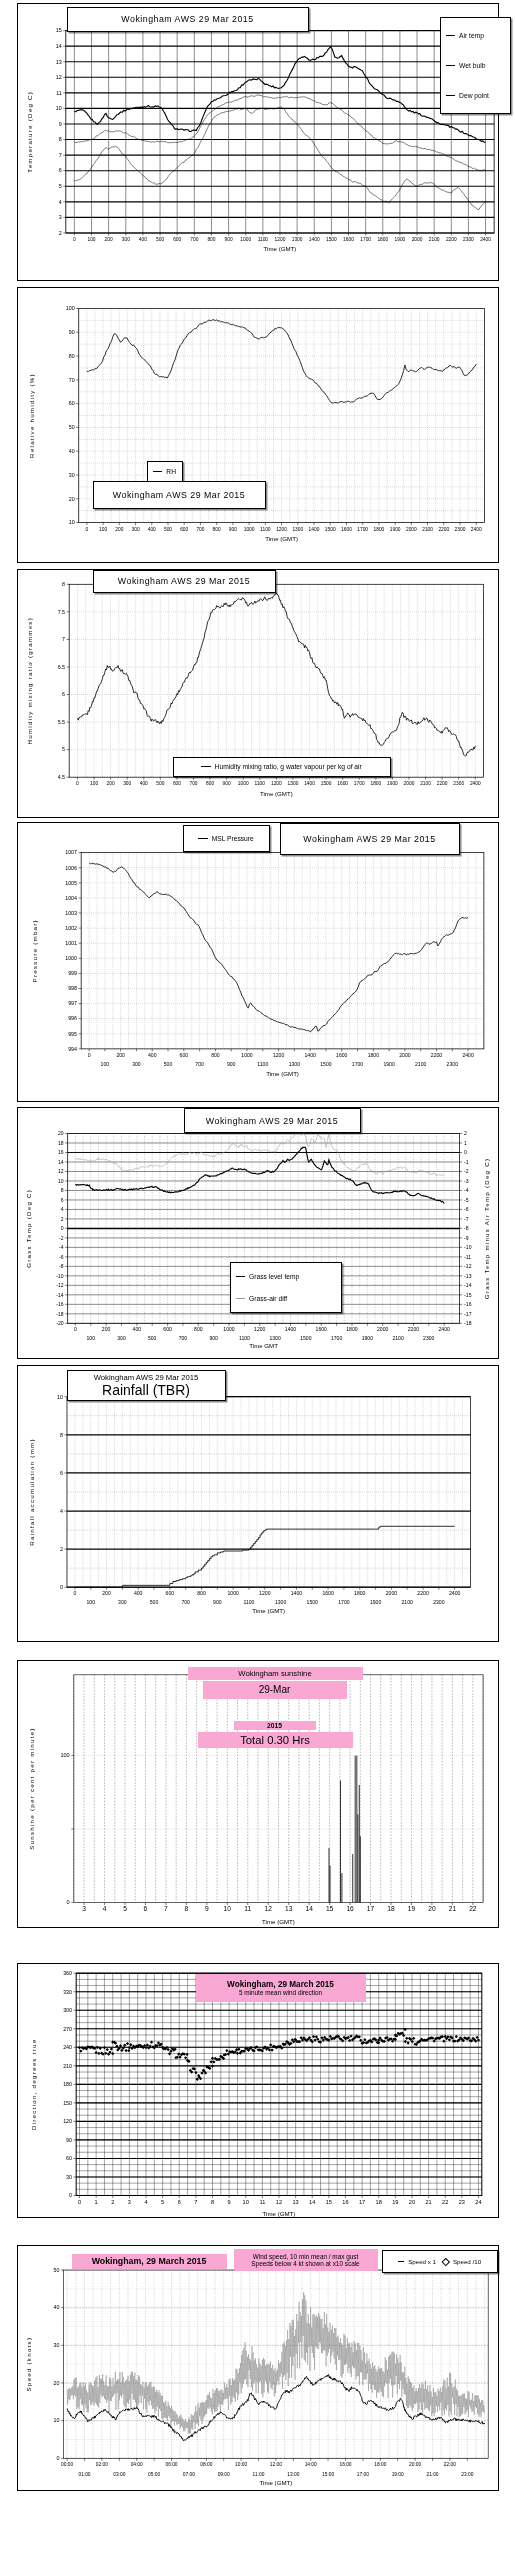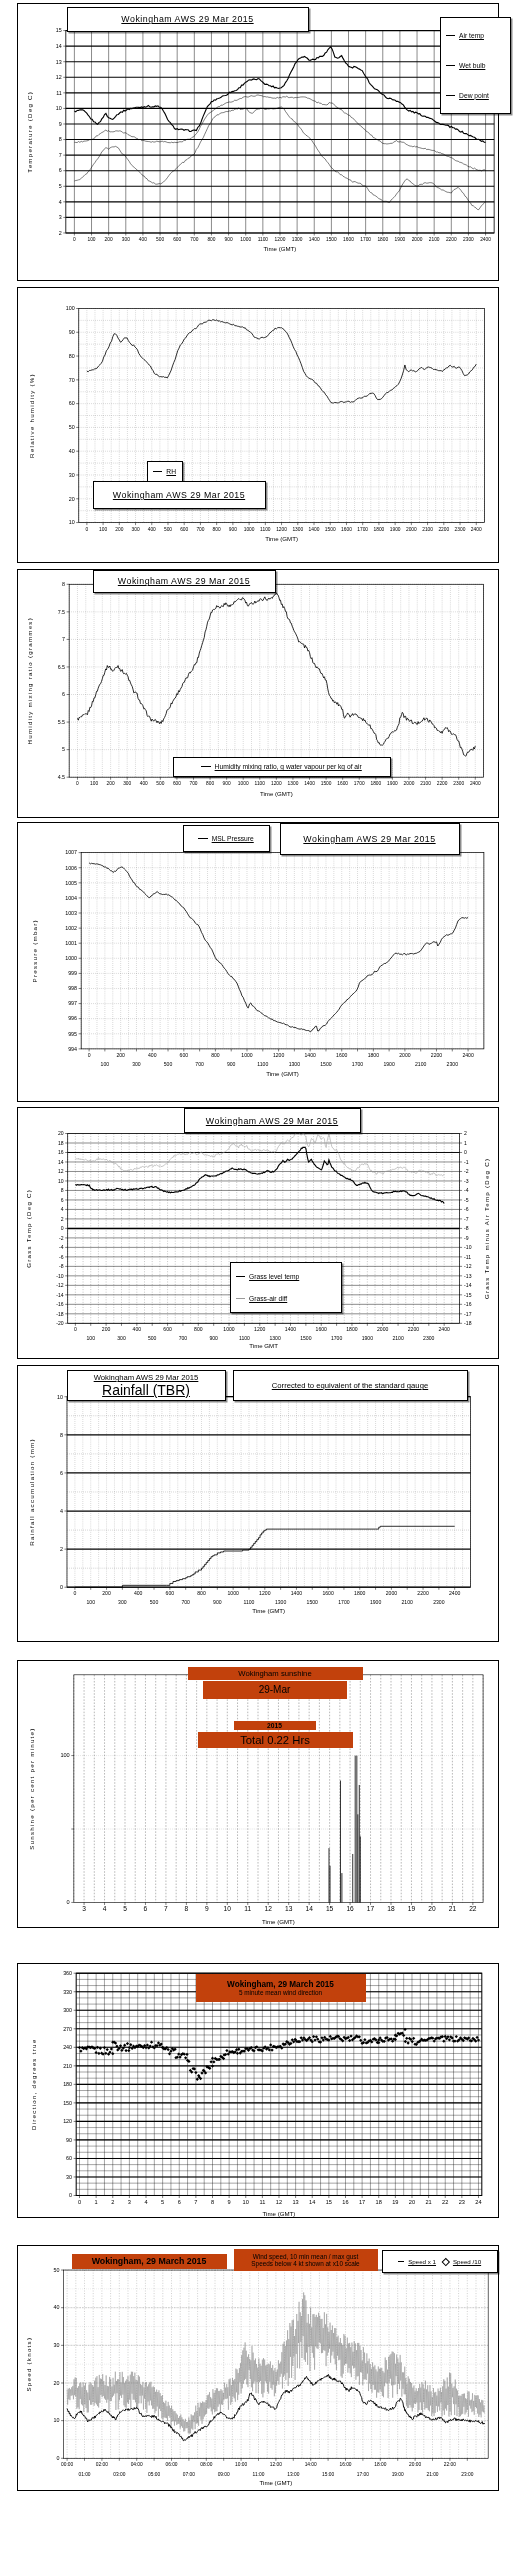--- a/index.html
+++ b/index.html
@@ -1,21 +1,21 @@
 <!DOCTYPE html>
 <html style="font-size:8.2px"><head>
 <meta charset="utf-8">
 <style>
   html,body{margin:0;padding:0;background:#fff;}
   body{width:515px;height:2576px;position:relative;font-family:"Liberation Sans",sans-serif;color:#000;}
   .panel{position:absolute;left:16.5px;width:482px;border:0.8px solid #000;background:#fff;box-sizing:border-box;}
   .plot{position:absolute;left:0;top:0;width:100%;height:100%;z-index:1;}
   .box{position:absolute;background:#fff;border:0.5px solid #000;box-shadow:1.5px 1.5px 0 rgba(0,0,0,.45);z-index:2;
-       display:flex;align-items:center;justify-content:center;text-align:center;text-decoration:underline;}
-  .plainbox{position:absolute;background:#c2410c;z-index:2;display:flex;flex-direction:column;align-items:center;justify-content:center;}
+       display:flex;align-items:center;justify-content:center;text-align:center;}
+  .plainbox{position:absolute;background:#f9a8d4;z-index:2;display:flex;flex-direction:column;align-items:center;justify-content:center;}
   .bigtitle{font-size:8.8px;letter-spacing:0.5px;}
   .lrow{display:flex;align-items:center;gap:4.1px;font-size:6.7px;}
   .lcol{flex-direction:column;align-items:flex-start;justify-content:space-around;padding:3.1px 5.2px;}
   .samp{display:inline-block;width:9.3px;border-top:0.5px solid #000;}
   .samp.thick{border-top-width:1.5px;}
   .samp.gray{border-top-color:#9a9a9a;}
   .diam{display:inline-block;width:3.6px;height:3.6px;border:0.5px solid #000;transform:rotate(45deg);background:#fff;}
 </style>
 </head>
 <body>
@@ -980,21 +980,20 @@
       <text x="821.1960784313725" y="465" text-anchor="middle" font-size="10" font-family="Liberation Sans,sans-serif">2300</text>
       <line x1="852.0980392156863" y1="432" x2="852.0980392156863" y2="437" stroke="#000" stroke-width="1"></line>
       <text x="852.0980392156863" y="448" text-anchor="middle" font-size="10" font-family="Liberation Sans,sans-serif">2400</text>
       <text x="489" y="482" text-anchor="middle" font-size="12" font-family="Liberation Sans,sans-serif">Time (GMT)</text>
       <text x="30" y="246" text-anchor="middle" font-size="12" letter-spacing="2.5" font-family="Liberation Sans,sans-serif" transform="rotate(-90 30 246)">Rainfall accumulation (mm)</text>
     </svg>
   <div class="box" style="left:49px;top:4.1px;width:157px;height:29px;flex-direction:column">
     <div style="font-size:7.7px">Wokingham AWS 29 Mar 2015</div>
     <div style="font-size:14px">Rainfall (TBR)</div>
   </div>
-  <div class="box" style="left:215px;top:4.1px;width:233px;height:29px;font-size:7.7px">Corrected to equivalent of the standard gauge</div>
 </section>
 
 <section class="panel" style="top:1660px;height:268px">
   <svg id="svg6" class="plot" viewBox="0 0 936 520">
       <line x1="108" y1="27" x2="108" y2="472" stroke="#333" stroke-width="0.7" stroke-dasharray="3,3"></line>
       <line x1="128" y1="27" x2="128" y2="472" stroke="#333" stroke-width="0.7" stroke-dasharray="3,3"></line>
       <line x1="148" y1="27" x2="148" y2="472" stroke="#333" stroke-width="0.7" stroke-dasharray="3,3"></line>
       <line x1="168" y1="27" x2="168" y2="472" stroke="#333" stroke-width="0.7" stroke-dasharray="3,3"></line>
       <line x1="188" y1="27" x2="188" y2="472" stroke="#333" stroke-width="0.7" stroke-dasharray="3,3"></line>
       <line x1="208" y1="27" x2="208" y2="472" stroke="#333" stroke-width="0.7" stroke-dasharray="3,3"></line>
@@ -1090,21 +1089,21 @@
       <line x1="848" y1="472" x2="848" y2="477" stroke="#000" stroke-width="1"></line>
       <text x="848" y="488" text-anchor="middle" font-size="13" font-family="Liberation Sans,sans-serif">21</text>
       <line x1="888" y1="472" x2="888" y2="477" stroke="#000" stroke-width="1"></line>
       <text x="888" y="488" text-anchor="middle" font-size="13" font-family="Liberation Sans,sans-serif">22</text>
       <text x="508" y="514" text-anchor="middle" font-size="12" font-family="Liberation Sans,sans-serif">Time (GMT)</text>
       <text x="30" y="249.5" text-anchor="middle" font-size="12" letter-spacing="2.5" font-family="Liberation Sans,sans-serif" transform="rotate(-90 30 249.5)">Sunshine (per cent per minute)</text>
     </svg>
   <div class="plainbox" style="left:170px;top:6.2px;width:175px;height:12.4px;font-size:7.7px">Wokingham sunshine</div>
   <div class="plainbox" style="left:185px;top:19.6px;width:144px;height:18.5px;font-size:10px">29-Mar</div>
   <div class="plainbox" style="left:216px;top:60px;width:82px;height:9.3px;font-size:6.7px;font-weight:bold">2015</div>
-  <div class="plainbox" style="left:180px;top:71px;width:155px;height:15.5px;font-size:11.3px">Total 0.22 Hrs</div>
+  <div class="plainbox" style="left:180px;top:71px;width:155px;height:15.5px;font-size:11.3px">Total 0.30 Hrs</div>
 </section>
 
 <section class="panel" style="top:1963px;height:255px">
   <svg id="svg7" class="plot" viewBox="0 0 936 494">
       <line x1="119.49180327868852" y1="18" x2="119.49180327868852" y2="452" stroke="#000" stroke-width="0.7"></line>
       <line x1="135.72131147540983" y1="18" x2="135.72131147540983" y2="452" stroke="#000" stroke-width="0.7"></line>
       <line x1="151.95081967213116" y1="18" x2="151.95081967213116" y2="452" stroke="#000" stroke-width="0.7"></line>
       <line x1="168.18032786885246" y1="18" x2="168.18032786885246" y2="452" stroke="#000" stroke-width="0.7"></line>
       <line x1="184.40983606557378" y1="18" x2="184.40983606557378" y2="452" stroke="#000" stroke-width="0.7"></line>
       <line x1="200.63934426229508" y1="18" x2="200.63934426229508" y2="452" stroke="#000" stroke-width="0.7"></line>

